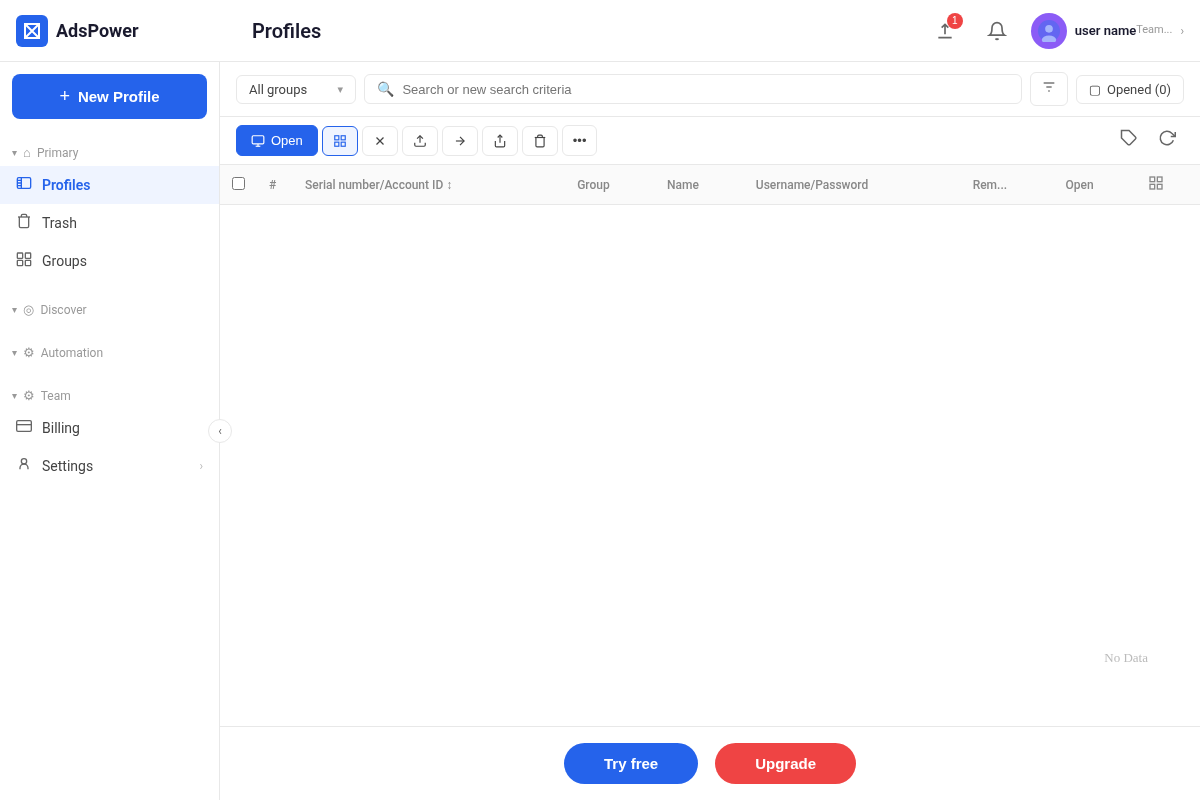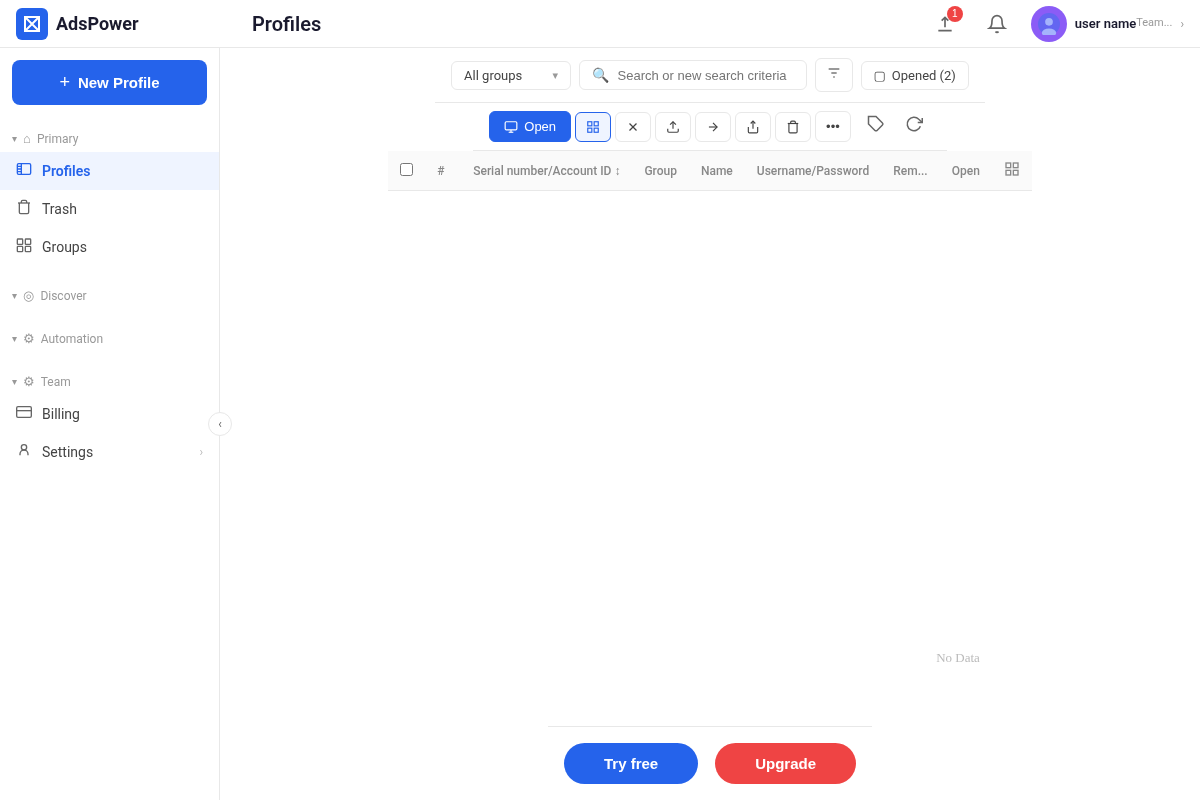--- a/index.html
+++ b/index.html
@@ -1,21 +1,21 @@
 <!DOCTYPE html>
 <html><head>
   <meta charset="utf-8">
   <style>
     * { box-sizing: border-box; margin: 0; padding: 0; }
     body { font-family: -apple-system, BlinkMacSystemFont, 'Segoe UI', Roboto, sans-serif; background: #f5f5f5; display: flex; flex-direction: column; height: 800px; width: 1200px; overflow: hidden; }
 
     
     .header {
       display: flex; align-items: center; background: #fff; border-bottom: 1px solid #e8e8e8;
-      height: 48px; padding: 0 16px; justify-content: space-between; flex-shrink: 0;
+      height: 62px; padding: 0 16px; justify-content: space-between; flex-shrink: 0;
     }
     .logo-area { display: flex; align-items: center; gap: 8px; width: 220px; }
     .logo-icon {
       width: 32px; height: 32px; background: #2563eb; border-radius: 6px;
       display: flex; align-items: center; justify-content: center; color: #fff; font-weight: bold; font-size: 14px;
     }
     .logo-text { font-size: 18px; font-weight: 700; color: #1a1a2e; }
     .header-title { font-size: 20px; font-weight: 600; color: #1a1a2e; flex: 1; padding-left: 16px; }
     .header-right { display: flex; align-items: center; gap: 16px; }
     .header-icon-btn {
@@ -65,21 +65,21 @@
       display: flex; align-items: center; gap: 10px; padding: 9px 16px;
       font-size: 14px; color: #444; cursor: pointer; border-radius: 0;
       transition: background 0.15s;
     }
     .sidebar-item.active { background: #eff4ff; color: #2563eb; font-weight: 600; }
     .sidebar-item .item-icon { font-size: 16px; color: #666; }
     .sidebar-item.active .item-icon { color: #2563eb; }
     .sidebar-item .chevron { margin-left: auto; font-size: 12px; color: #bbb; }
 
     
-    .content { flex: 1; display: flex; flex-direction: column; background: #fff; overflow: hidden; align-items: center; }
+    .content { flex: 1; display: flex; flex-direction: column; background: #fff; overflow: hidden; }
 
     
     .toolbar {
       display: flex; align-items: center; gap: 8px; padding: 10px 16px;
       border-bottom: 1px solid #e8e8e8; flex-shrink: 0;
     }
     .groups-dropdown {
       display: flex; align-items: center; gap: 6px; border: 1px solid #e8e8e8;
       border-radius: 6px; padding: 6px 12px; font-size: 13px; color: #444; cursor: pointer;
       background: #fff; min-width: 120px;
@@ -317,21 +317,21 @@
       </div>
       <button class="filter-btn">
         <svg width="16" height="16" viewBox="0 0 24 24" fill="none" stroke="currentColor" stroke-width="2">
           <line x1="4" y1="6" x2="20" y2="6"></line>
             <line x1="8" y1="12" x2="16" y2="12"></line>
             <line x1="11" y1="18" x2="13" y2="18"></line>
         </svg>
       </button>
       <div class="opened-btn">
         <span>▢</span>
-        <span>Opened (2)</span>
+        <span>Opened (0)</span>
       </div>
     </div>
 
     <div class="action-bar">
       <button class="action-btn primary">
         <svg width="14" height="14" viewBox="0 0 24 24" fill="none" stroke="currentColor" stroke-width="2">
           <rect x="2" y="3" width="20" height="14" rx="2"></rect>
             <line x1="8" y1="21" x2="16" y2="21"></line>
             <line x1="12" y1="17" x2="12" y2="21"></line>
         </svg>

